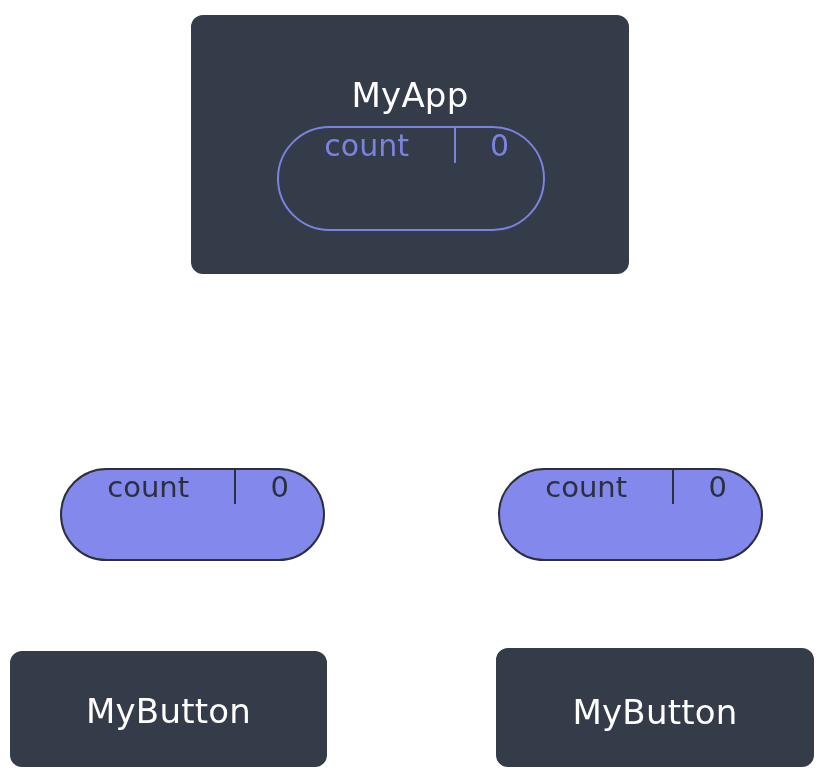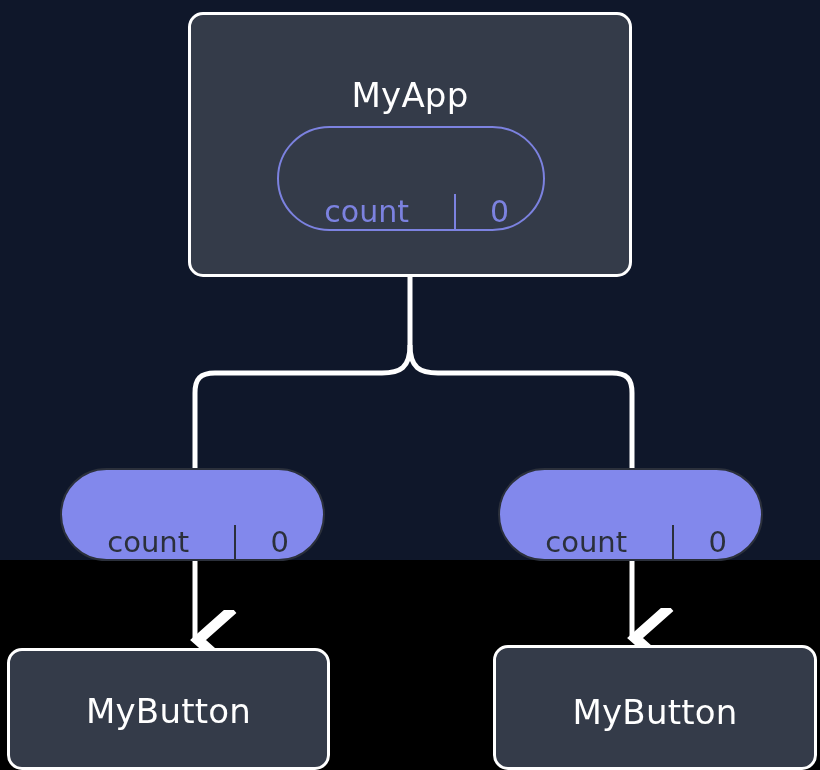--- a/index.html
+++ b/index.html
@@ -9,22 +9,22 @@
   }
   body {
     width: 820px;
     height: 770px;
     overflow: hidden;
     font-family: "DejaVu Sans", "Liberation Sans", sans-serif;
   }
   #stage {
     position: relative;
     width: 820px;
-    height: 560px;
-    background: #0f172a;
+    height: 770px;
+    background: #ffffff;
   }
   #edges {
     position: absolute;
     left: 0;
     top: 0;
     width: 820px;
     height: 770px;
     pointer-events: none;
   }
 
@@ -76,21 +76,21 @@
   }
   #box-mybutton-right .comp-title {
     top: 44px;
   }
 
   
   .pill {
     position: absolute;
     box-sizing: border-box;
     display: flex;
-    align-items: flex-end;
+    align-items: flex-start;
     border-radius: 999px;
     overflow: hidden;
   }
   .pill .pill-key,
   .pill .pill-val {
     display: flex;
     align-items: center;
     justify-content: center;
     box-sizing: border-box;
     white-space: nowrap;

